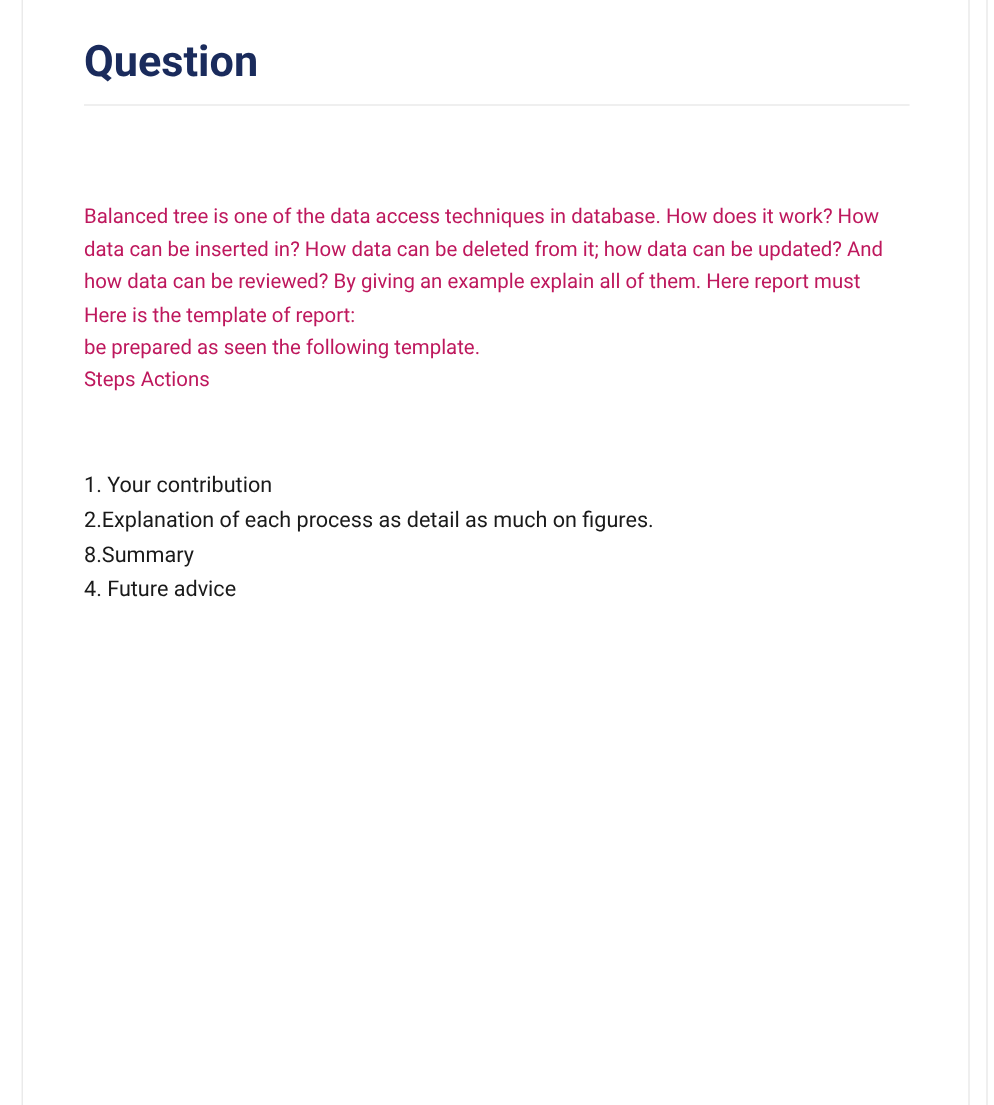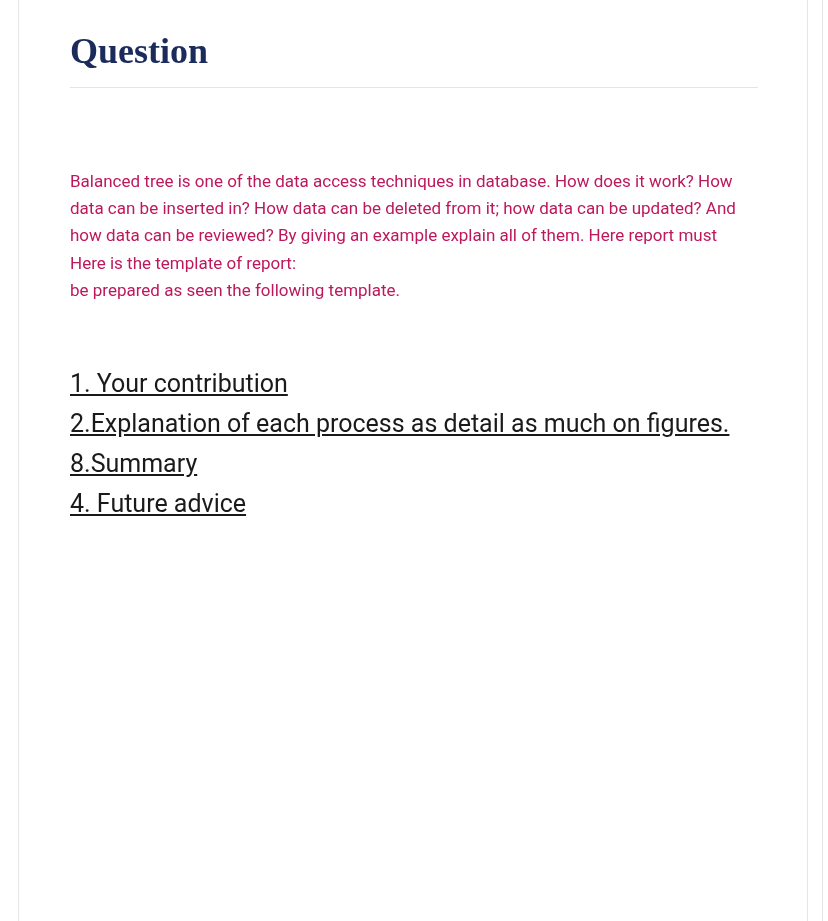--- a/index.html
+++ b/index.html
@@ -48,56 +48,55 @@
     .content {
       padding: 30px 70px 30px 70px;
     }
     .heading {
       font-size: 36px;
       font-weight: 700;
       color: #1a2b5c;
       padding-bottom: 15px;
       border-bottom: 1px solid #e5e5e5;
       margin-bottom: 80px;
-      font-family: Liberation Serif, serif;
     }
     .body-text {
       font-size: 17px;
       line-height: 1.6;
       color: #be185d;
       font-weight: 400;
     }
     .paragraph {
       margin-bottom: 60px;
     }
     .steps-list {
-      font-size: 25px;
+      font-size: 18px;
       line-height: 1.6;
       color: #1a1a1a;
-      text-decoration: underline;
     }
   </style>
 </head>
 <body>
 
 <div class="left-border"></div>
 <div class="outer-border">
   <div class="vline1"></div>
   <div class="vline2"></div>
 </div>
 
 <div class="content">
   <h1 class="heading">Question</h1>
 
   <div class="body-text paragraph">
     <div>Balanced tree is one of the data access techniques in database. How does it work? How</div>
     <div>data can be inserted in? How data can be deleted from it; how data can be updated? And</div>
     <div>how data can be reviewed? By giving an example explain all of them. Here report must</div>
     <div>Here is the template of report:</div>
     <div>be prepared as seen the following template.</div>
+    <div>Steps Actions</div>
   </div>
 
   <div class="steps-list">
     <div>1. Your contribution</div>
     <div>2.Explanation of each process as detail as much on figures.</div>
     <div>8.Summary</div>
     <div>4. Future advice</div>
   </div>
 </div>
 

